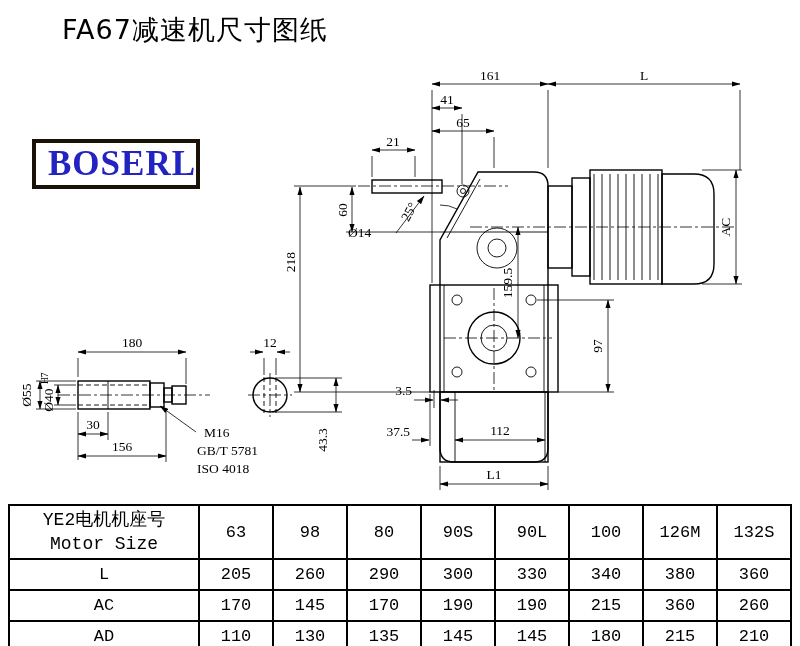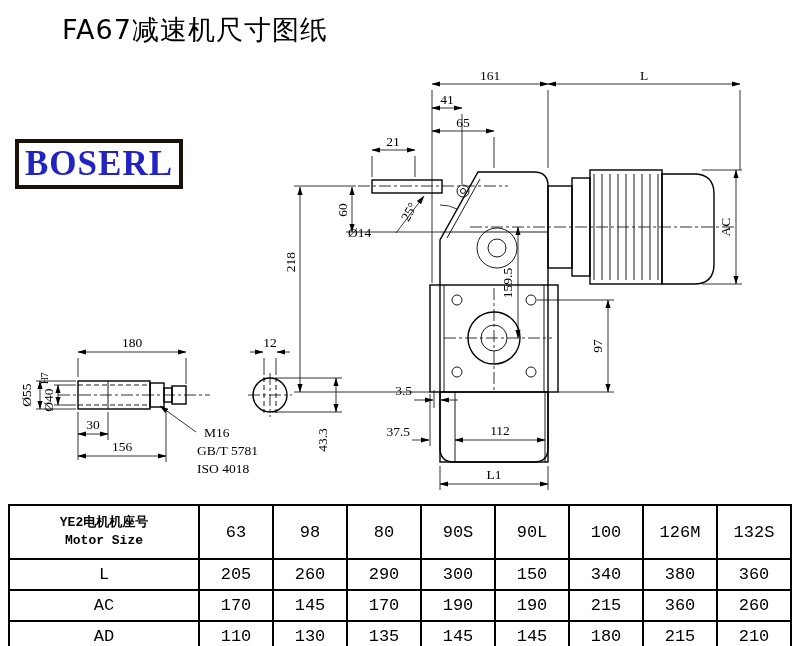--- a/index.html
+++ b/index.html
@@ -5,40 +5,40 @@
   html,body{margin:0;padding:0;}
   body{
     width:800px;height:646px;position:relative;background:#fff;overflow:hidden;
     font-family:"Liberation Sans",sans-serif;color:#000;
   }
   .page-title{
     position:absolute;left:46px;top:12px;
     font-family:"DejaVu Sans",sans-serif;font-size:27px;font-weight:normal;letter-spacing:1px;margin-left:16px;
   }
   .logo-box{
-    position:absolute;left:15px;top:139px;width:160px;height:42px;
-    border:4px solid #1a1208;display:flex;align-items:center;justify-content:center;
+    position:absolute;left:32px;top:139px;width:160px;height:42px;
+    border:4px solid #1a1208;display:flex;align-items:center;justify-content:flex-end;
     font-family:"Liberation Serif",serif;font-size:35px;font-weight:bold;color:#2323c2;letter-spacing:1px;
   }
   svg.drawing{position:absolute;left:0;top:0;}
   svg .med{stroke:#000;stroke-width:1.4;fill:none;}
   svg .thin{stroke:#000;stroke-width:0.9;fill:none;}
   svg .dim{stroke:#000;stroke-width:0.8;fill:none;}
   svg .cl{stroke:#000;stroke-width:0.8;fill:none;stroke-dasharray:12 3 3 3;}
   svg .hid{stroke:#000;stroke-width:0.9;fill:none;stroke-dasharray:5 3;}
   svg text.d{font-family:"Liberation Serif",serif;font-size:13.5px;fill:#000;}
   svg text.ds{font-family:"Liberation Serif",serif;font-size:9.5px;fill:#000;}
   table.size-table{
     position:absolute;left:8px;top:504px;width:784px;
     border-collapse:collapse;table-layout:fixed;
     font-family:"Liberation Mono",monospace;font-size:17px;color:#000;
   }
   table.size-table td{border:2px solid #000;text-align:center;padding:0;height:29px;}
   table.size-table tr.hdr-row td{height:52px;}
-  td.hdr-cell{text-align:left;padding-left:8px;line-height:1.35;font-size:13px;font-weight:bold;}
+  td.hdr-cell{text-align:left;padding-left:8px;line-height:1.35;font-size:18px;}
   td.row-label{text-align:center;}
 </style>
 </head>
 <body>
 
 <div class="page-title">FA67减速机尺寸图纸</div>
 <div class="logo-box">
   <span>BOSERL</span>
 </div>
 
@@ -247,21 +247,21 @@
     <td>100</td>
     <td>126M</td>
     <td>132S</td>
   </tr>
   <tr>
     <td class="row-label">L</td>
     <td>205</td>
     <td>260</td>
     <td>290</td>
     <td>300</td>
-    <td>150</td>
+    <td>330</td>
     <td>340</td>
     <td>380</td>
     <td>360</td>
   </tr>
   <tr>
     <td class="row-label">AC</td>
     <td>170</td>
     <td>145</td>
     <td>170</td>
     <td>190</td>

